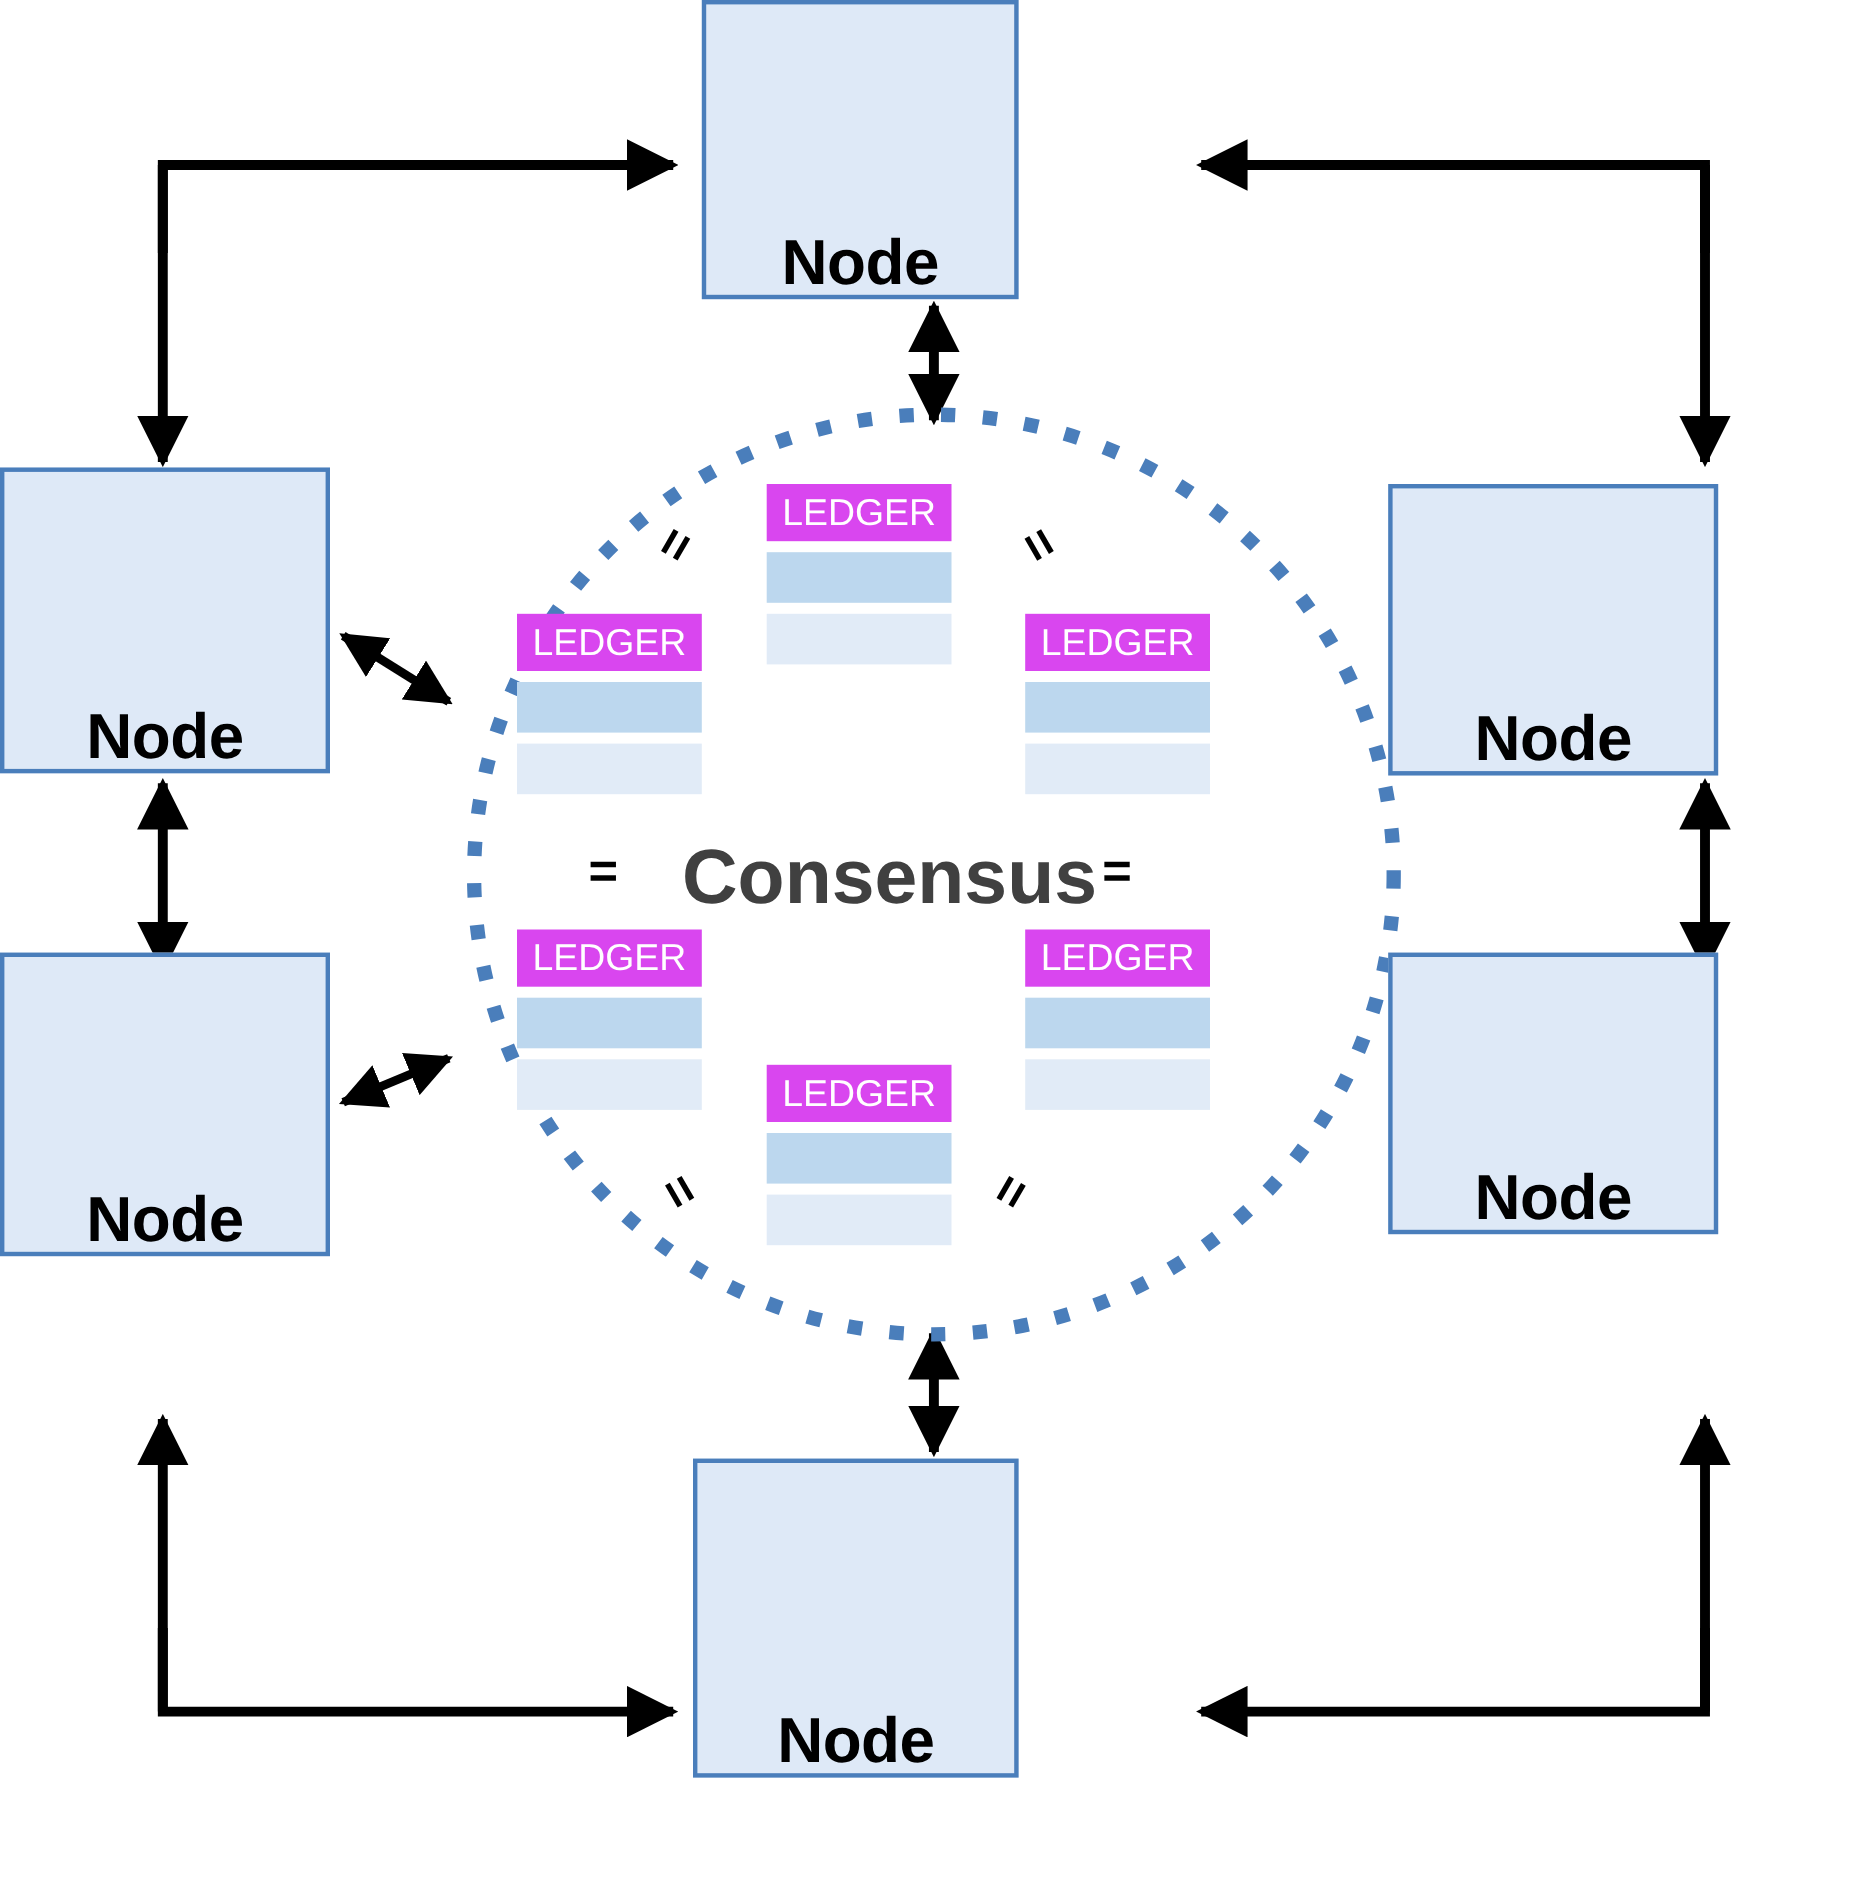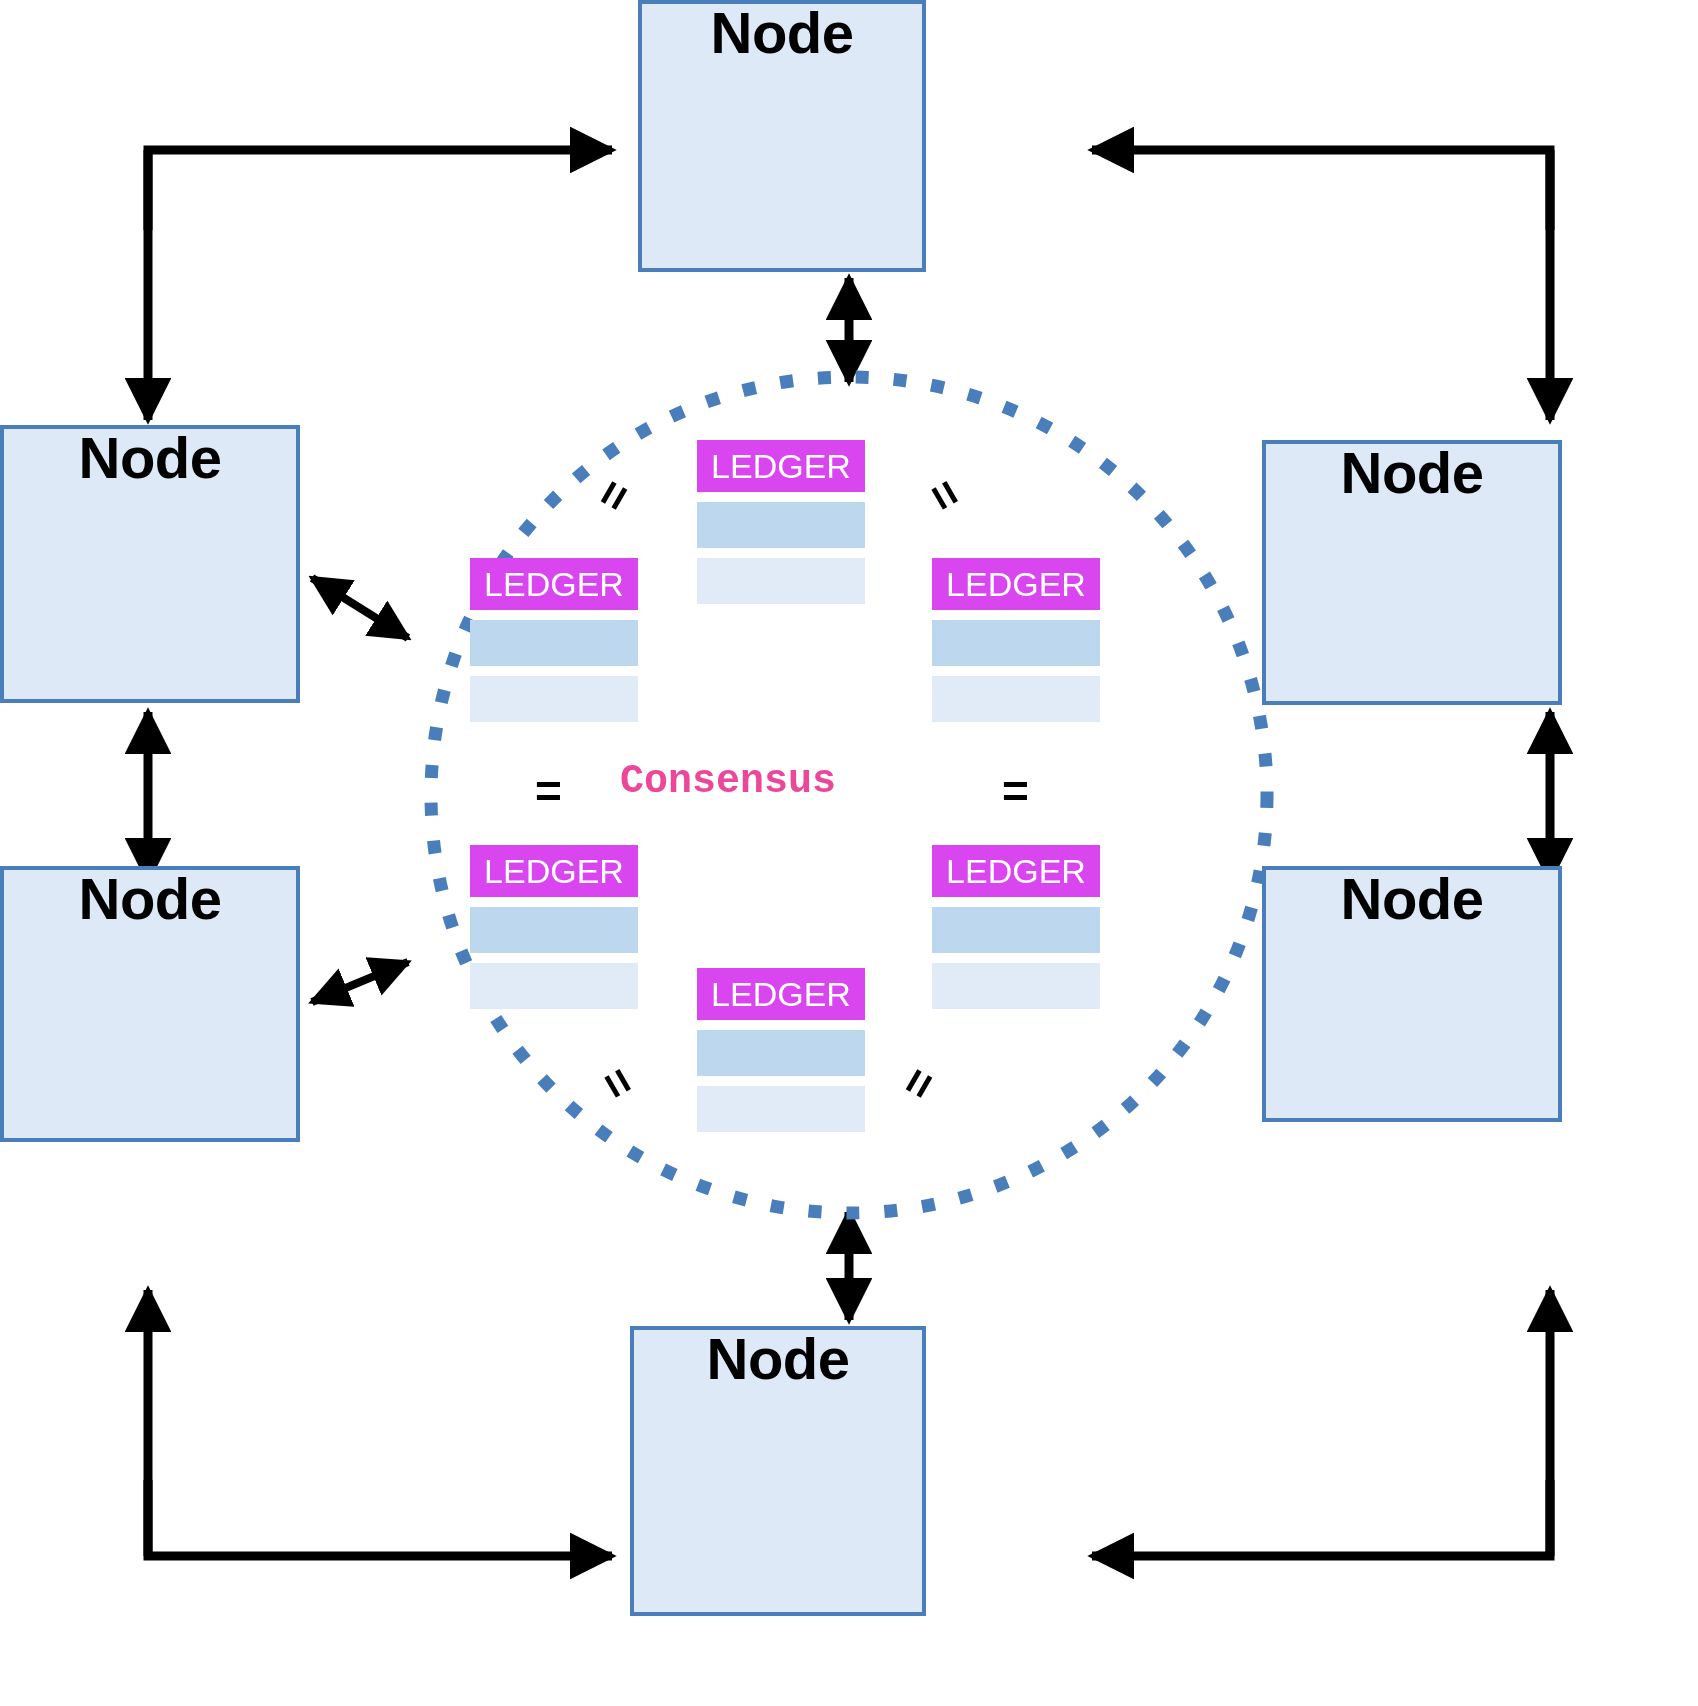--- a/index.html
+++ b/index.html
@@ -26,21 +26,21 @@
     height: 1706px;
   }
 
   
   .node-box {
     position: absolute;
     box-sizing: border-box;
     background: #dee9f7;
     border: 4px solid #4a7ebb;
     display: flex;
-    align-items: flex-start;
+    align-items: flex-end;
     justify-content: center;
   }
   .node-label {
     font-family: "Liberation Sans", sans-serif;
     font-weight: bold;
     font-size: 58px;
     color: #000000;
     letter-spacing: -0.5px;
     line-height: 1;
   }
@@ -77,24 +77,24 @@
     font-weight: bold;
     font-size: 46px;
     color: #000000;
     line-height: 1;
     user-select: none;
   }
 
   
   .consensus-label {
     position: absolute;
-    font-family: Liberation Mono, monospace;
+    font-family: Liberation Sans, sans-serif;
     font-weight: bold;
-    font-size: 40px;
-    color: #ec4899;
+    font-size: 70px;
+    color: #404040;
     white-space: nowrap;
     line-height: 1;
   }
 </style>
 </head>
 <body>
 
 <div id="stage">
 
   <svg id="wires" viewBox="0 0 1698 1706">

